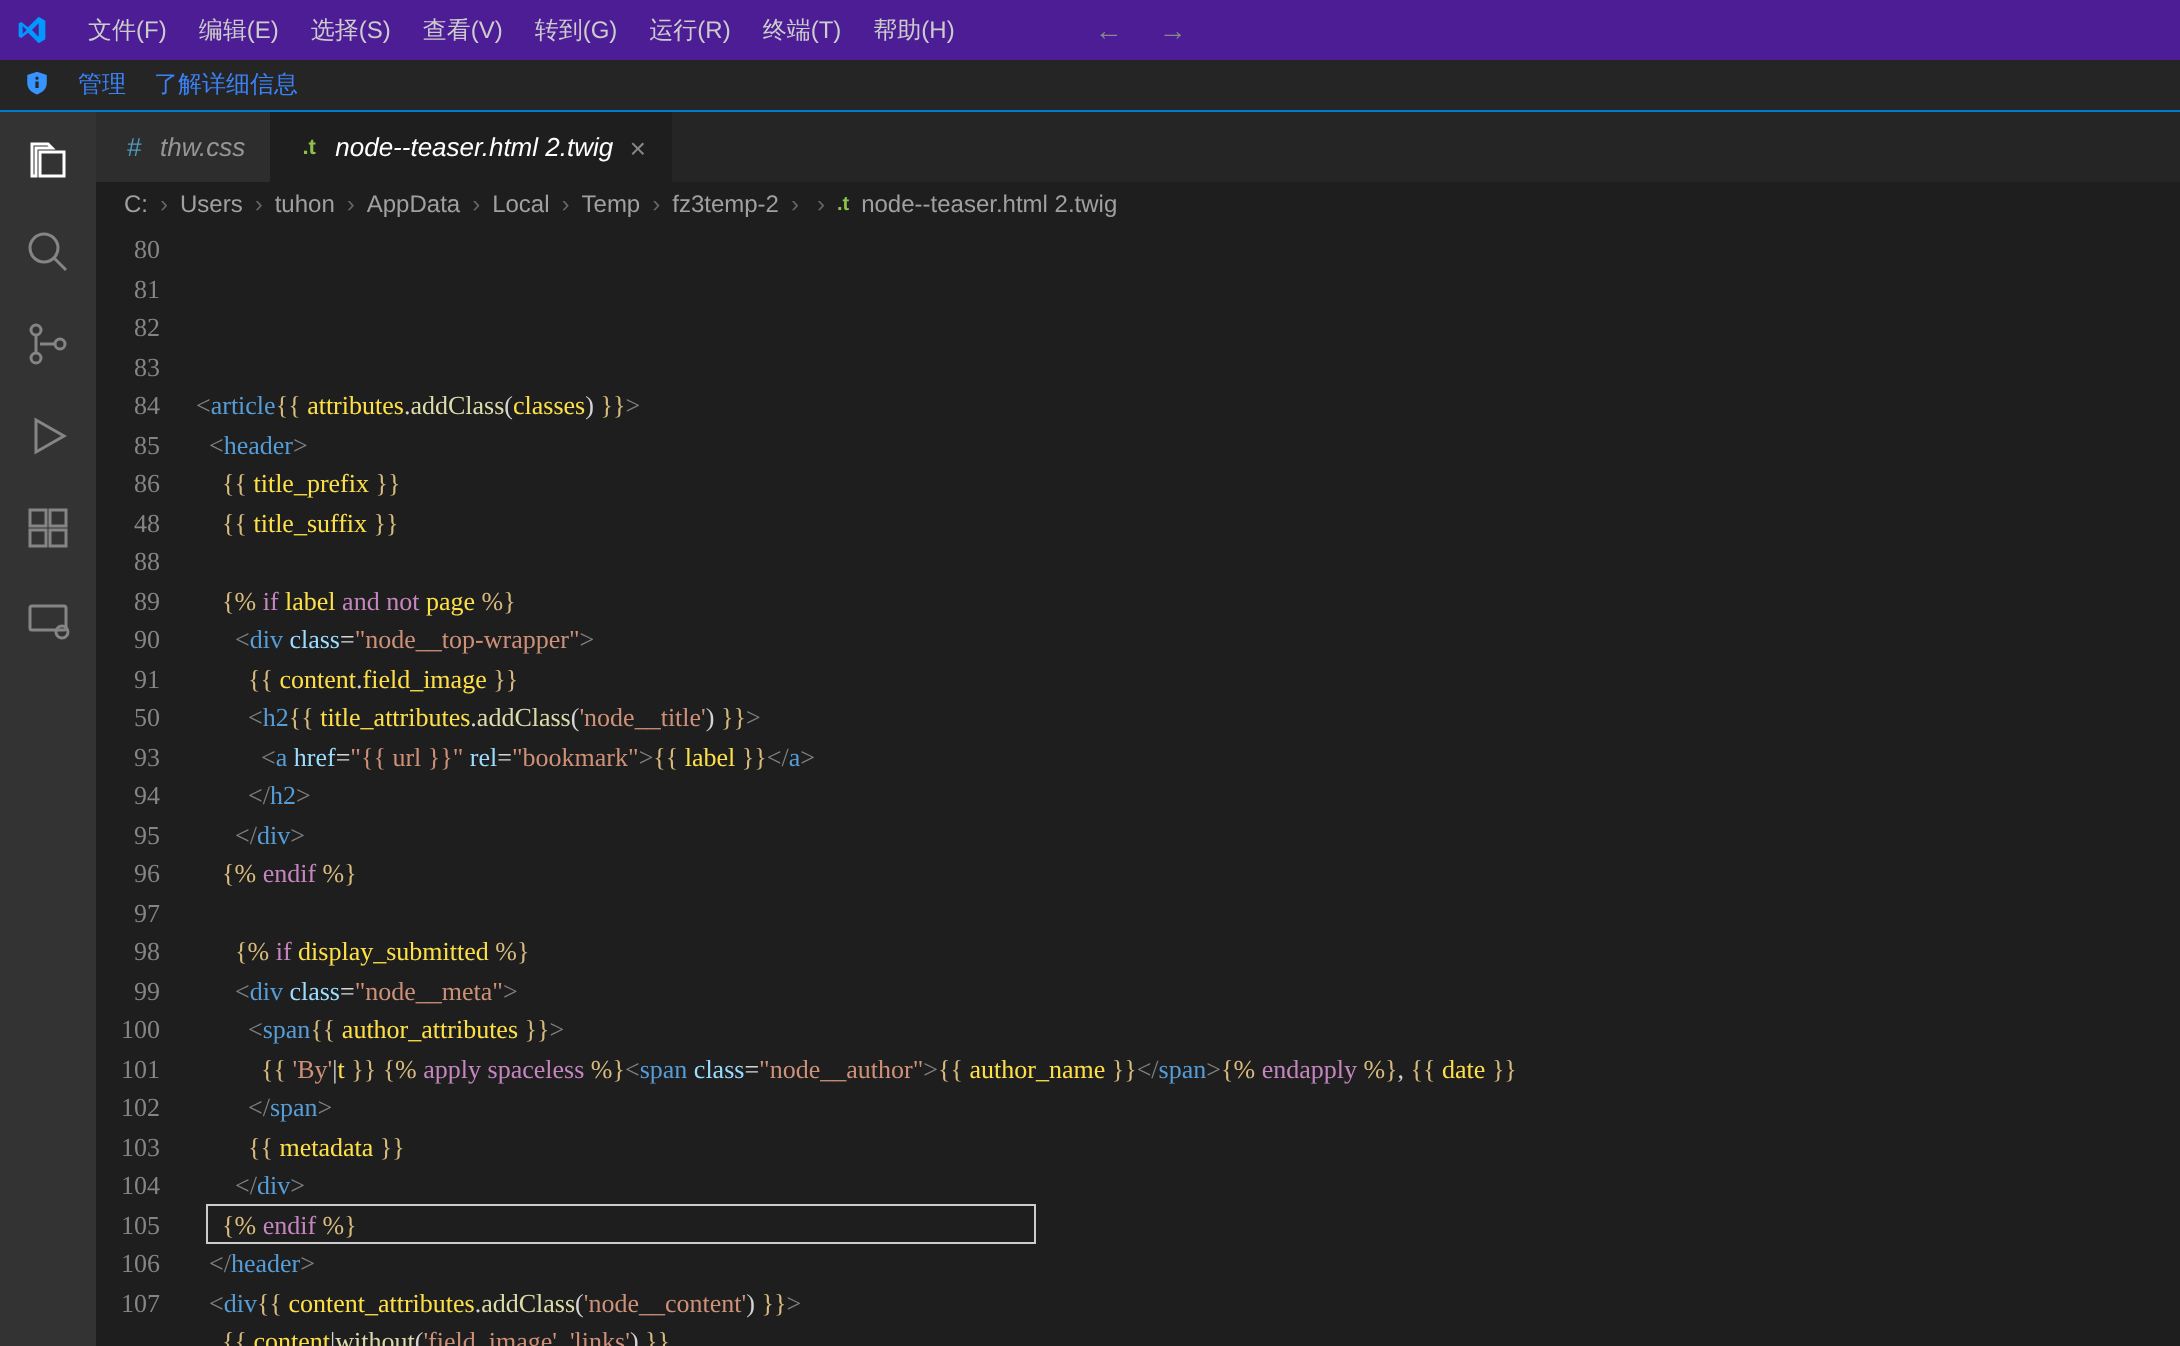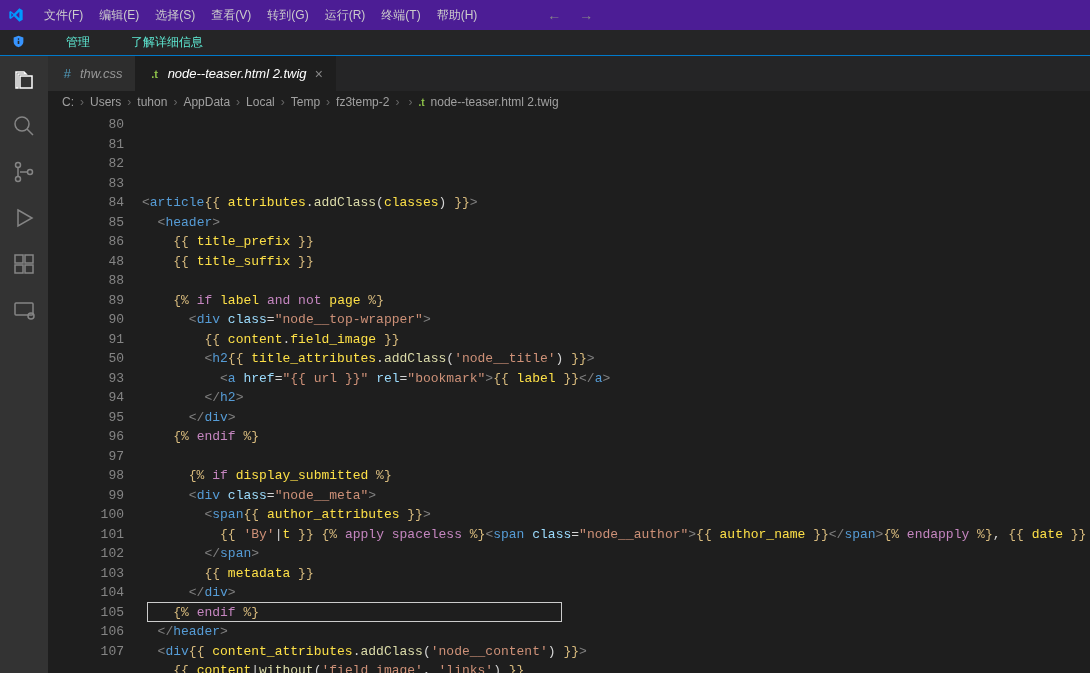--- a/index.html
+++ b/index.html
@@ -62,21 +62,21 @@
     background: #252526;
     border-bottom: 1px solid #007acc;
     display: flex;
     align-items: center;
     padding: 0 12px;
     gap: 14px;
     font-size: 12px;
     color: #cccccc;
   }
   .notif-bar .shield { color: #3794ff; font-size: 13px; }
-  .notif-link { color: #5eead4; cursor: pointer; margin-left: 27px; }
+  .notif-link { color: #3b82f6; cursor: pointer; }
   
   .main {
     flex: 1;
     display: flex;
     overflow: hidden;
   }
   
   .activity-bar {
     width: 48px;
     background: #333333;
@@ -141,24 +141,23 @@
     background:#1e1e1e;
     border-bottom: 0;
   }
   .crumb-sep { color: #666; margin: 0 3px;}
   .crumb-icon { color:#8dc149; font-weight:bold; font-style:normal; font-size:10px; margin-right:3px;}
   
   .code-area {
     flex: 1;
     display: flex;
     overflow: hidden;
-    font-family: Liberation Mono, monospace;
+    font-family: Liberation Serif, serif;
     font-size: 13px;
     line-height: 19.5px;
-    padding-left: 44px;
   }
   .gutter {
     width: 50px;
     text-align: right;
     color: #858585;
     padding-right: 18px;
     padding-top: 2px;
     user-select: none;
   }
   .gutter div { height: 19.5px; }

